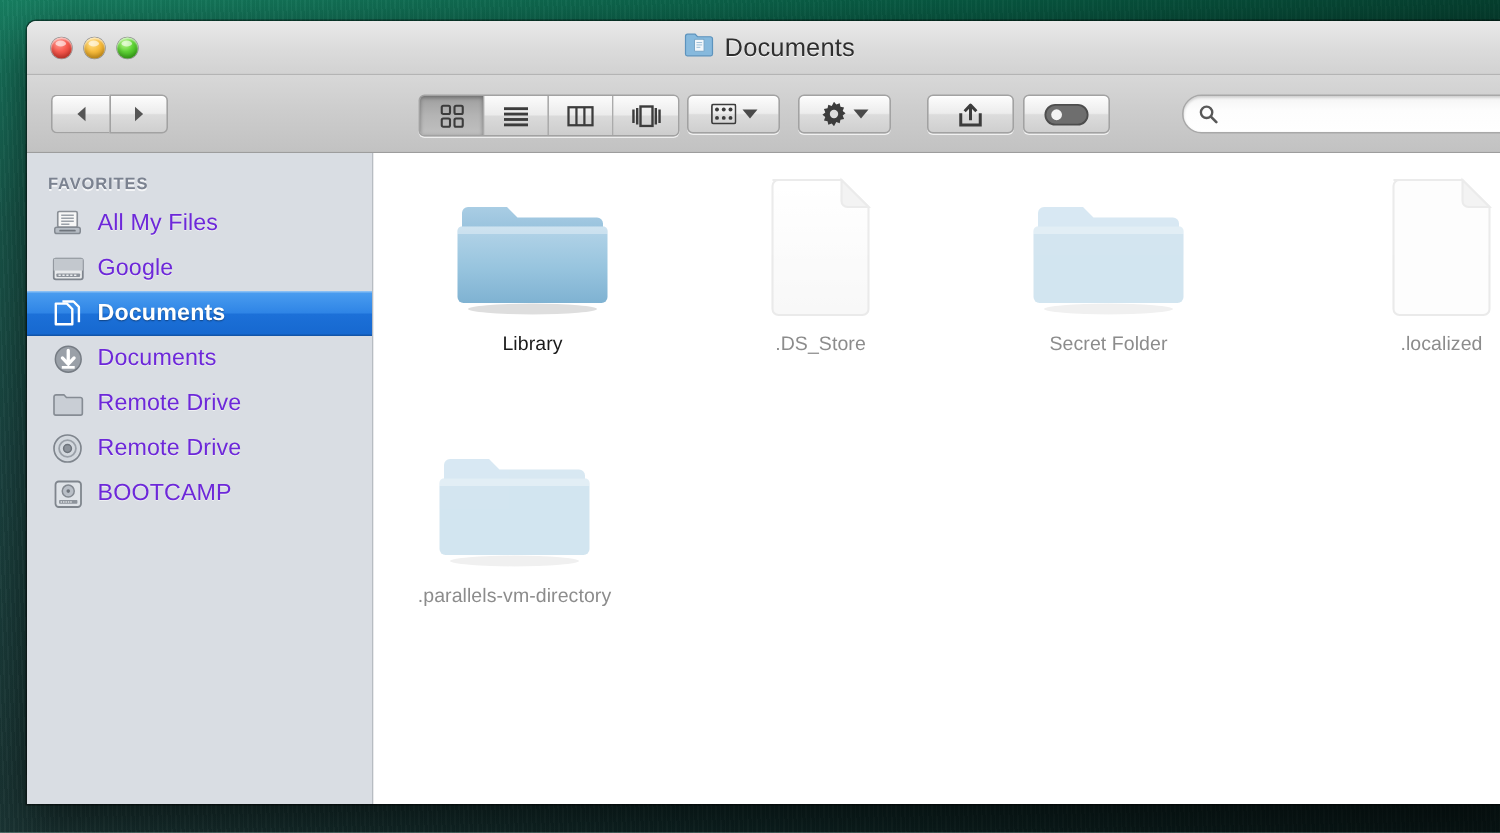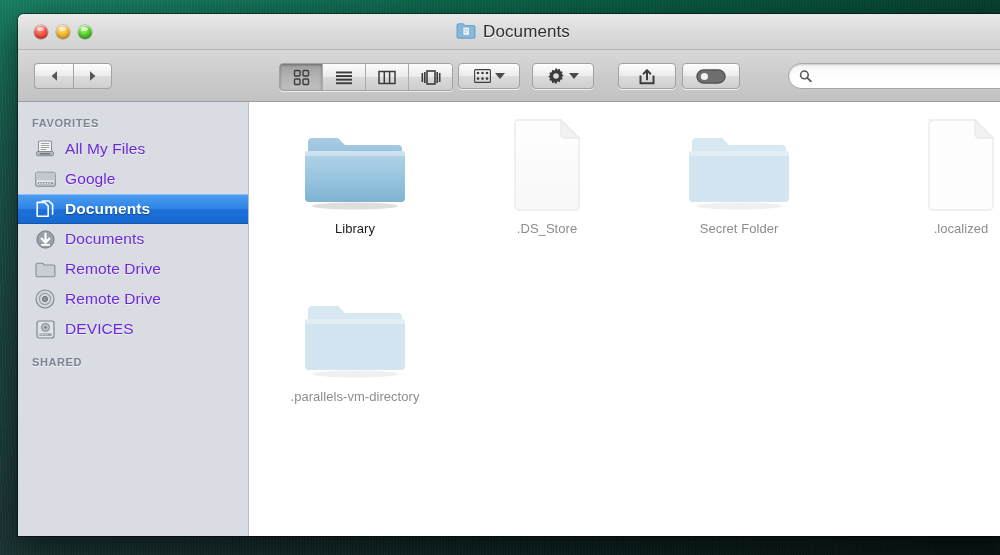--- a/index.html
+++ b/index.html
@@ -388,24 +388,23 @@
               </g>
             <g fill="#e4e7ea">
                 <rect x="4.4" y="14.2" width="1" height="0.9"></rect>
                 <rect x="6" y="14.2" width="1" height="0.9"></rect>
                 <rect x="7.6" y="14.2" width="1" height="0.9"></rect>
                 <rect x="9.2" y="14.2" width="1" height="0.9"></rect>
                 <rect x="10.8" y="14.2" width="1" height="0.9"></rect>
               </g>
           </svg>
         </span>
-        <span class="sb-label">DEVICES</span>
-      </div>
-
-      <div class="sb-header" style="padding-top:12px;">SHARED</div>
+        <span class="sb-label">BOOTCAMP</span>
+      </div>
+
     </div>
 
     <div class="content">
 
       <div class="icon-cell" style="left:20px; top:14px;">
         <div class="icon-art">
           <svg width="110" height="90" viewBox="0 0 110 90">
             <defs>
               <linearGradient id="fBack" x1="0" y1="0" x2="0" y2="1">
                 <stop offset="0" stop-color="#a9cde4"></stop>
@@ -457,21 +456,21 @@
       <div class="icon-cell hidden-item" style="left:626px; top:14px;">
         <div class="icon-art">
           <svg width="88" height="96" viewBox="0 0 88 96">
             <path d="M12 4h46l18 18v68a4 4 0 0 1-4 4H16a4 4 0 0 1-4-4V8a4 4 0 0 1 4-4z" fill="#fbfbfb" stroke="#d2d2d2" stroke-width="1.4"></path>
             <path d="M58 4v14a4 4 0 0 0 4 4h14z" fill="#e4e4e4" stroke="#d2d2d2" stroke-width="1.4"></path>
           </svg>
         </div>
         <div class="icon-label">.localized</div>
       </div>
 
-      <div class="icon-cell hidden-item" style="left:20px; top:182px;">
+      <div class="icon-cell hidden-item" style="left:8px; top:182px;">
         <div class="icon-art">
           <svg width="110" height="90" viewBox="0 0 110 90">
             <ellipse cx="55" cy="84" rx="43" ry="3.6" fill="rgba(0,0,0,0.13)"></ellipse>
             <path d="M8 20a4 4 0 0 1 4-4h26l7 7h53a4 4 0 0 1 4 4v14H8z" fill="#a9cde4"></path>
             <path d="M8 29h94a3 3 0 0 1 3 3v44a4 4 0 0 1-4 4H9a4 4 0 0 1-4-4V32a3 3 0 0 1 3-3z" fill="#9dc6de"></path>
             <path d="M8 29h94a3 3 0 0 1 3 3v2H5v-2a3 3 0 0 1 3-3z" fill="rgba(255,255,255,0.35)"></path>
           </svg>
         </div>
         <div class="icon-label">.parallels-vm-directory</div>
       </div>

